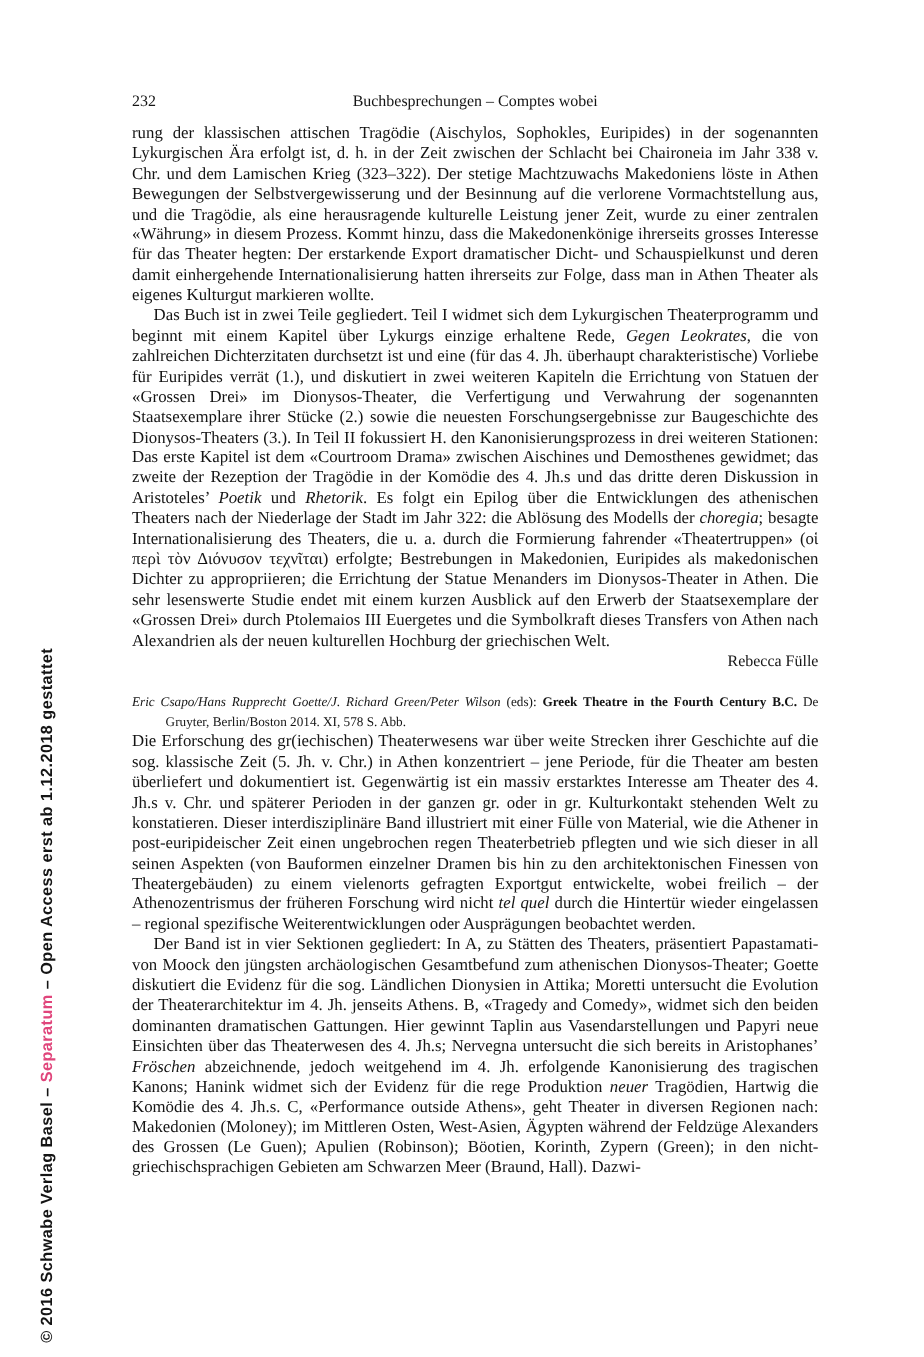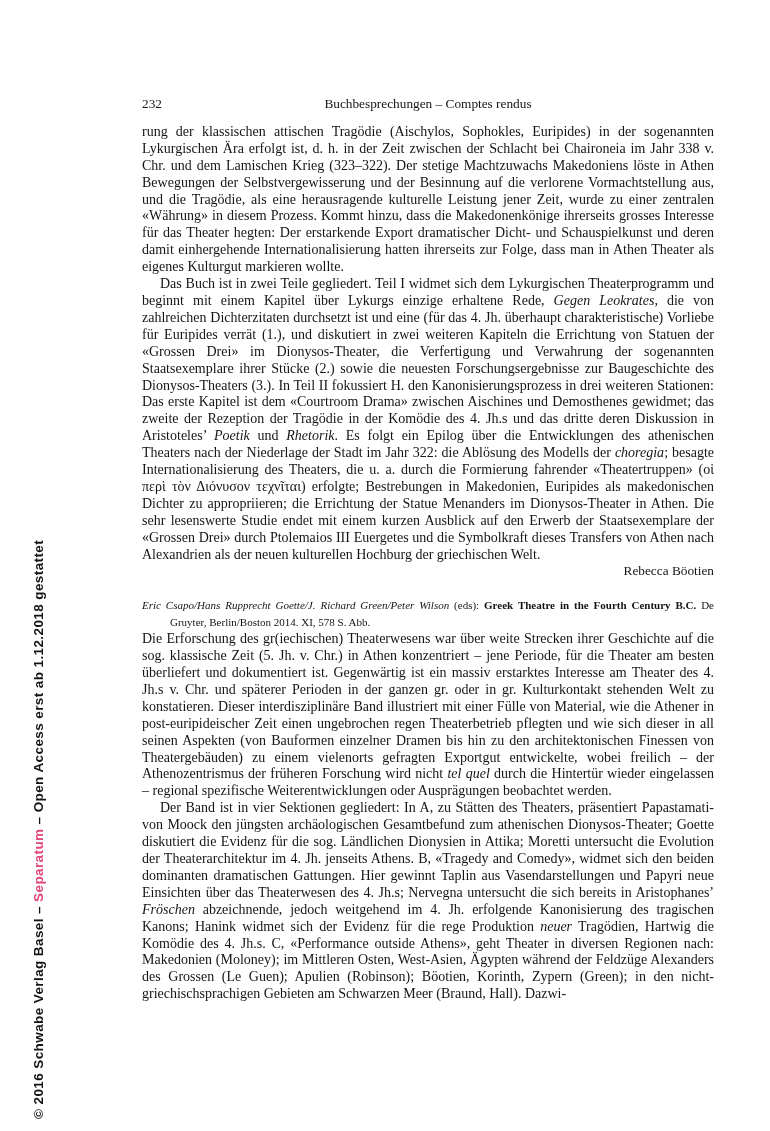--- a/index.html
+++ b/index.html
@@ -8,23 +8,22 @@
     height: 1131px;
     background: #ffffff;
     position: relative;
     overflow: hidden;
     font-family: "Liberation Serif", serif;
     color: #141414;
   }
   .content {
     position: absolute;
     left: 110px;
-    top: 96px;
+    top: 76px;
     width: 572px;
-    margin-left: 32px;
   }
   .pagehead {
     position: relative;
     font-size: 13.3px;
     line-height: 16.9px;
     margin-bottom: 11px;
   }
   .pagenum { position: absolute; left: 0; top: 0; }
   .headtitle { display: block; text-align: center; }
   .body-par {
@@ -65,23 +64,23 @@
   }
 </style>
 </head>
 <body>
 
 <div class="vertical-note"><span>© 2016 Schwabe Verlag Basel – </span><span style="color: rgb(224, 69, 123);">Separatum</span><span> – Open Access erst ab 1.12.2018 gestattet</span></div>
 
 <div class="content">
   <div class="pagehead">
     <span class="pagenum">232</span>
-    <span class="headtitle">Buchbesprechungen – Comptes rendus</span>
+    <span class="headtitle">Buchbesprechungen – Comptes wobei</span>
   </div>
 
   <p class="body-par"><span>rung der klassischen attischen Tragödie (Aischylos, Sophokles, Euripides) in der sogenannten Lykurgischen Ära erfolgt ist, d. h. in der Zeit zwischen der Schlacht bei Chaironeia im Jahr 338 v. Chr. und dem Lamischen Krieg (323–322). Der stetige Machtzuwachs Makedoniens löste in Athen Bewegungen der Selbstvergewisserung und der Besinnung auf die verlorene Vormachtstellung aus, und die Tragödie, als eine herausragende kulturelle Leistung jener Zeit, wurde zu einer zentralen «Währung» in diesem Prozess. Kommt hinzu, dass die Makedonenkönige ihrerseits grosses Interesse für das Theater hegten: Der erstarkende Export dramatischer Dicht- und Schauspielkunst und deren damit einhergehende Internationalisierung hatten ihrerseits zur Folge, dass man in Athen Theater als eigenes Kulturgut markieren wollte.</span></p>
   <p class="body-par indent"><span>Das Buch ist in zwei Teile gegliedert. Teil I widmet sich dem Lykurgischen Theaterprogramm und beginnt mit einem Kapitel über Lykurgs einzige erhaltene Rede, </span><span style="font-style: italic;">Gegen Leokrates</span><span>, die von zahlreichen Dichterzitaten durchsetzt ist und eine (für das 4. Jh. überhaupt charakteristische) Vorliebe für Euripides verrät (1.), und diskutiert in zwei weiteren Kapiteln die Errichtung von Statuen der «Grossen Drei» im Dionysos-Theater, die Verfertigung und Verwahrung der sogenannten Staatsexemplare ihrer Stücke (2.) sowie die neuesten Forschungsergebnisse zur Baugeschichte des Dionysos-Theaters (3.). In Teil II fokussiert H. den Kanonisierungsprozess in drei weiteren Stationen: Das erste Kapitel ist dem «Courtroom Drama» zwischen Aischines und Demosthenes gewidmet; das zweite der Rezeption der Tragödie in der Komödie des 4. Jh.s und das dritte deren Diskussion in Aristoteles’ </span><span style="font-style: italic;">Poetik</span><span> und </span><span style="font-style: italic;">Rhetorik</span><span>. Es folgt ein Epilog über die Entwicklungen des athenischen Theaters nach der Niederlage der Stadt im Jahr 322: die Ablösung des Modells der </span><span style="font-style: italic;">choregia</span><span>; besagte Internationalisierung des Theaters, die u. a. durch die Formierung fahrender «Theatertruppen» (οἱ περὶ τὸν Διόνυσον τεχνῖται) erfolgte; Bestrebungen in Makedonien, Euripides als makedonischen Dichter zu appropriieren; die Errichtung der Statue Menanders im Dionysos-Theater in Athen. Die sehr lesenswerte Studie endet mit einem kurzen Ausblick auf den Erwerb der Staatsexemplare der «Grossen Drei» durch Ptolemaios III Euergetes und die Symbolkraft dieses Transfers von Athen nach Alexandrien als der neuen kulturellen Hochburg der griechischen Welt.</span></p>
-  <p class="signature">Rebecca Böotien</p>
+  <p class="signature">Rebecca Fülle</p>
 
   <p class="review-heading"><span style="font-style: italic;">Eric Csapo/Hans Rupprecht Goette/J. Richard Green/Peter Wilson</span><span> (eds): </span><span style="font-weight: bold;">Greek Theatre in the Fourth Century B.C.</span><span> De Gruyter, Berlin/Boston 2014. XI, 578 S. Abb.</span></p>
   <p class="body-par"><span>Die Erforschung des gr(iechischen) Theaterwesens war über weite Strecken ihrer Geschichte auf die sog. klassische Zeit (5. Jh. v. Chr.) in Athen konzentriert – jene Periode, für die Theater am besten überliefert und dokumentiert ist. Gegenwärtig ist ein massiv erstarktes Interesse am Theater des 4. Jh.s v. Chr. und späterer Perioden in der ganzen gr. oder in gr. Kulturkontakt stehenden Welt zu konstatieren. Dieser interdisziplinäre Band illustriert mit einer Fülle von Material, wie die Athener in post-euripideischer Zeit einen ungebrochen regen Theaterbetrieb pflegten und wie sich dieser in all seinen Aspekten (von Bauformen einzelner Dramen bis hin zu den architektonischen Finessen von Theatergebäuden) zu einem vielenorts gefragten Exportgut entwickelte, wobei freilich – der Athenozentrismus der früheren Forschung wird nicht </span><span style="font-style: italic;">tel quel</span><span> durch die Hintertür wieder eingelassen – regional spezifische Weiterentwicklungen oder Ausprägungen beobachtet werden.</span></p>
   <p class="body-par indent"><span>Der Band ist in vier Sektionen gegliedert: In A, zu Stätten des Theaters, präsentiert Papastamati-von Moock den jüngsten archäologischen Gesamtbefund zum athenischen Dionysos-Theater; Goette diskutiert die Evidenz für die sog. Ländlichen Dionysien in Attika; Moretti untersucht die Evolution der Theaterarchitektur im 4. Jh. jenseits Athens. B, «Tragedy and Comedy», widmet sich den beiden dominanten dramatischen Gattungen. Hier gewinnt Taplin aus Vasendarstellungen und Papyri neue Einsichten über das Theaterwesen des 4. Jh.s; Nervegna untersucht die sich bereits in Aristophanes’ </span><span style="font-style: italic;">Fröschen</span><span> abzeichnende, jedoch weitgehend im 4. Jh. erfolgende Kanonisierung des tragischen Kanons; Hanink widmet sich der Evidenz für die rege Produktion </span><span style="font-style: italic;">neuer</span><span> Tragödien, Hartwig die Komödie des 4. Jh.s. C, «Performance outside Athens», geht Theater in diversen Regionen nach: Makedonien (Moloney); im Mittleren Osten, West-Asien, Ägypten während der Feldzüge Alexanders des Grossen (Le Guen); Apulien (Robinson); Böotien, Korinth, Zypern (Green); in den nicht-griechischsprachigen Gebieten am Schwarzen Meer (Braund, Hall). Dazwi-</span></p>
 </div>
 
 </body></html>

